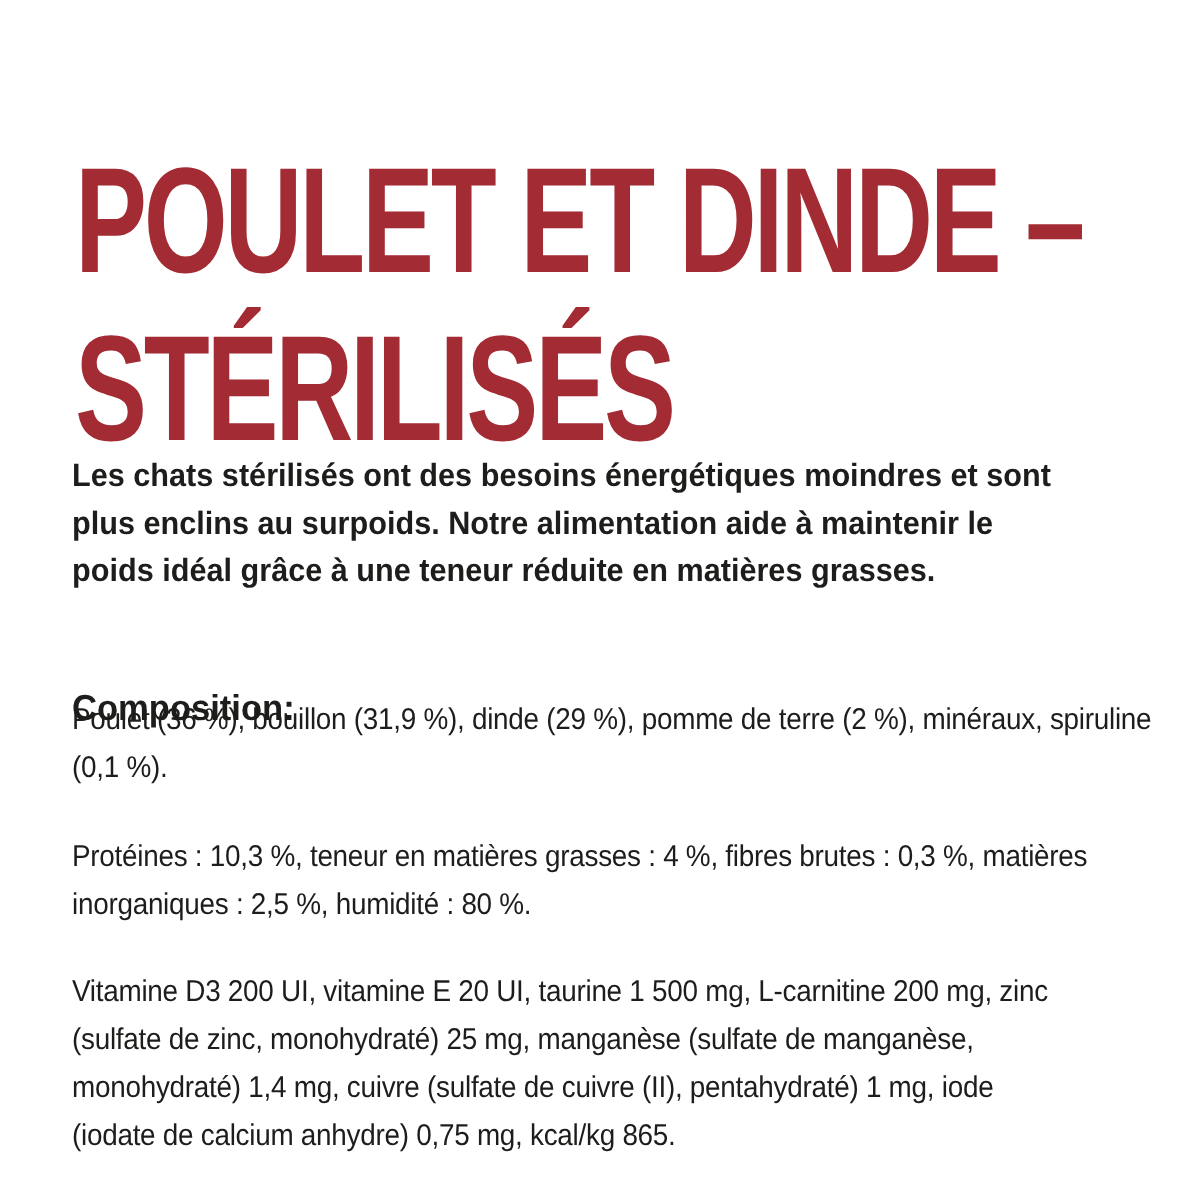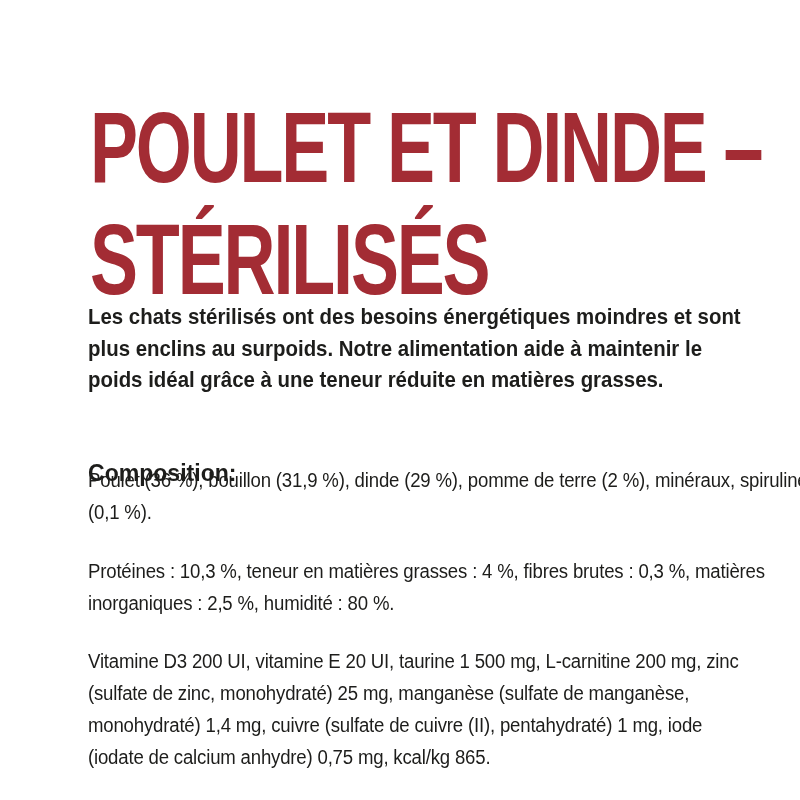--- a/index.html
+++ b/index.html
@@ -12,21 +12,20 @@
     background: #ffffff;
     position: relative;
     overflow: hidden;
     font-family: "Liberation Sans", sans-serif;
     color: #1d1d1b;
   }
   .page {
     position: absolute;
     inset: 0;
     background: #ffffff;
-    margin-left: 40px;
   }
   
   .title {
     position: absolute;
     left: 50px;
     top: 24px;
     font-weight: 700;
     font-size: 100px;
     line-height: 112px;
     letter-spacing: -3px;

